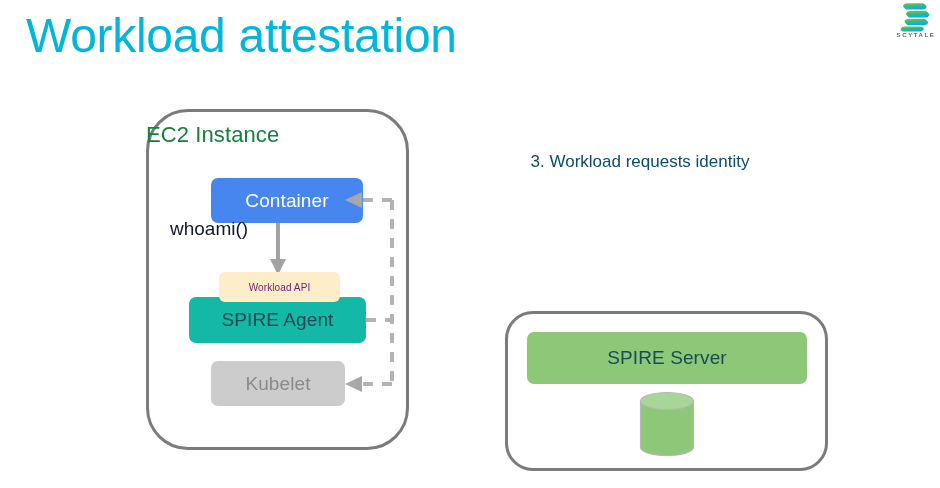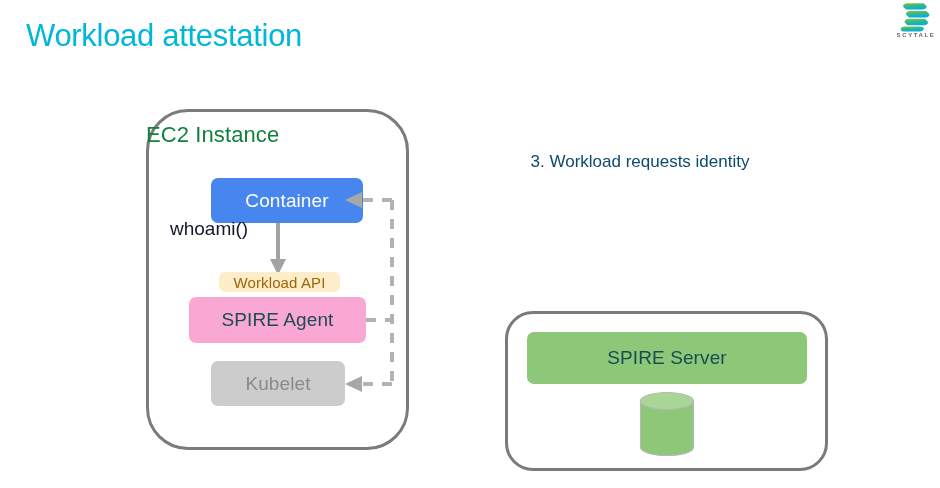--- a/index.html
+++ b/index.html
@@ -15,21 +15,21 @@
     overflow: hidden;
     font-family: "Liberation Sans", sans-serif;
     -webkit-font-smoothing: antialiased;
   }
 
   
   #slide-title {
     position: absolute;
     left: 26px;
     top: 10px;
-    font-size: 31px;
+    font-size: 48px;
     line-height: 52px;
     font-weight: 400;
     letter-spacing: -0.3px;
     color: #00b6d9;
     white-space: nowrap;
     text-align: right;
   }
 
   
   #brand-logo {
@@ -97,31 +97,31 @@
     width: 152px;
     height: 45px;
     background: #4786ee;
     color: #ffffff;
   }
   #spire-agent-box {
     left: 189px;
     top: 297px;
     width: 177px;
     height: 46px;
-    background: #f9a8d4;
+    background: #14b8a6;
     color: #1b4a52;
   }
   #workload-api-box {
     left: 219px;
     top: 272px;
     width: 121px;
-    height: 20px;
+    height: 30px;
     background: #fdeec9;
-    color: #a16207;
-    font-size: 15px;
+    color: #701a75;
+    font-size: 10px;
     border-radius: 6px;
     z-index: 3;
   }
   #kubelet-box {
     left: 211px;
     top: 361px;
     width: 134px;
     height: 45px;
     background: #cccccc;
     color: #8a8a8a;

